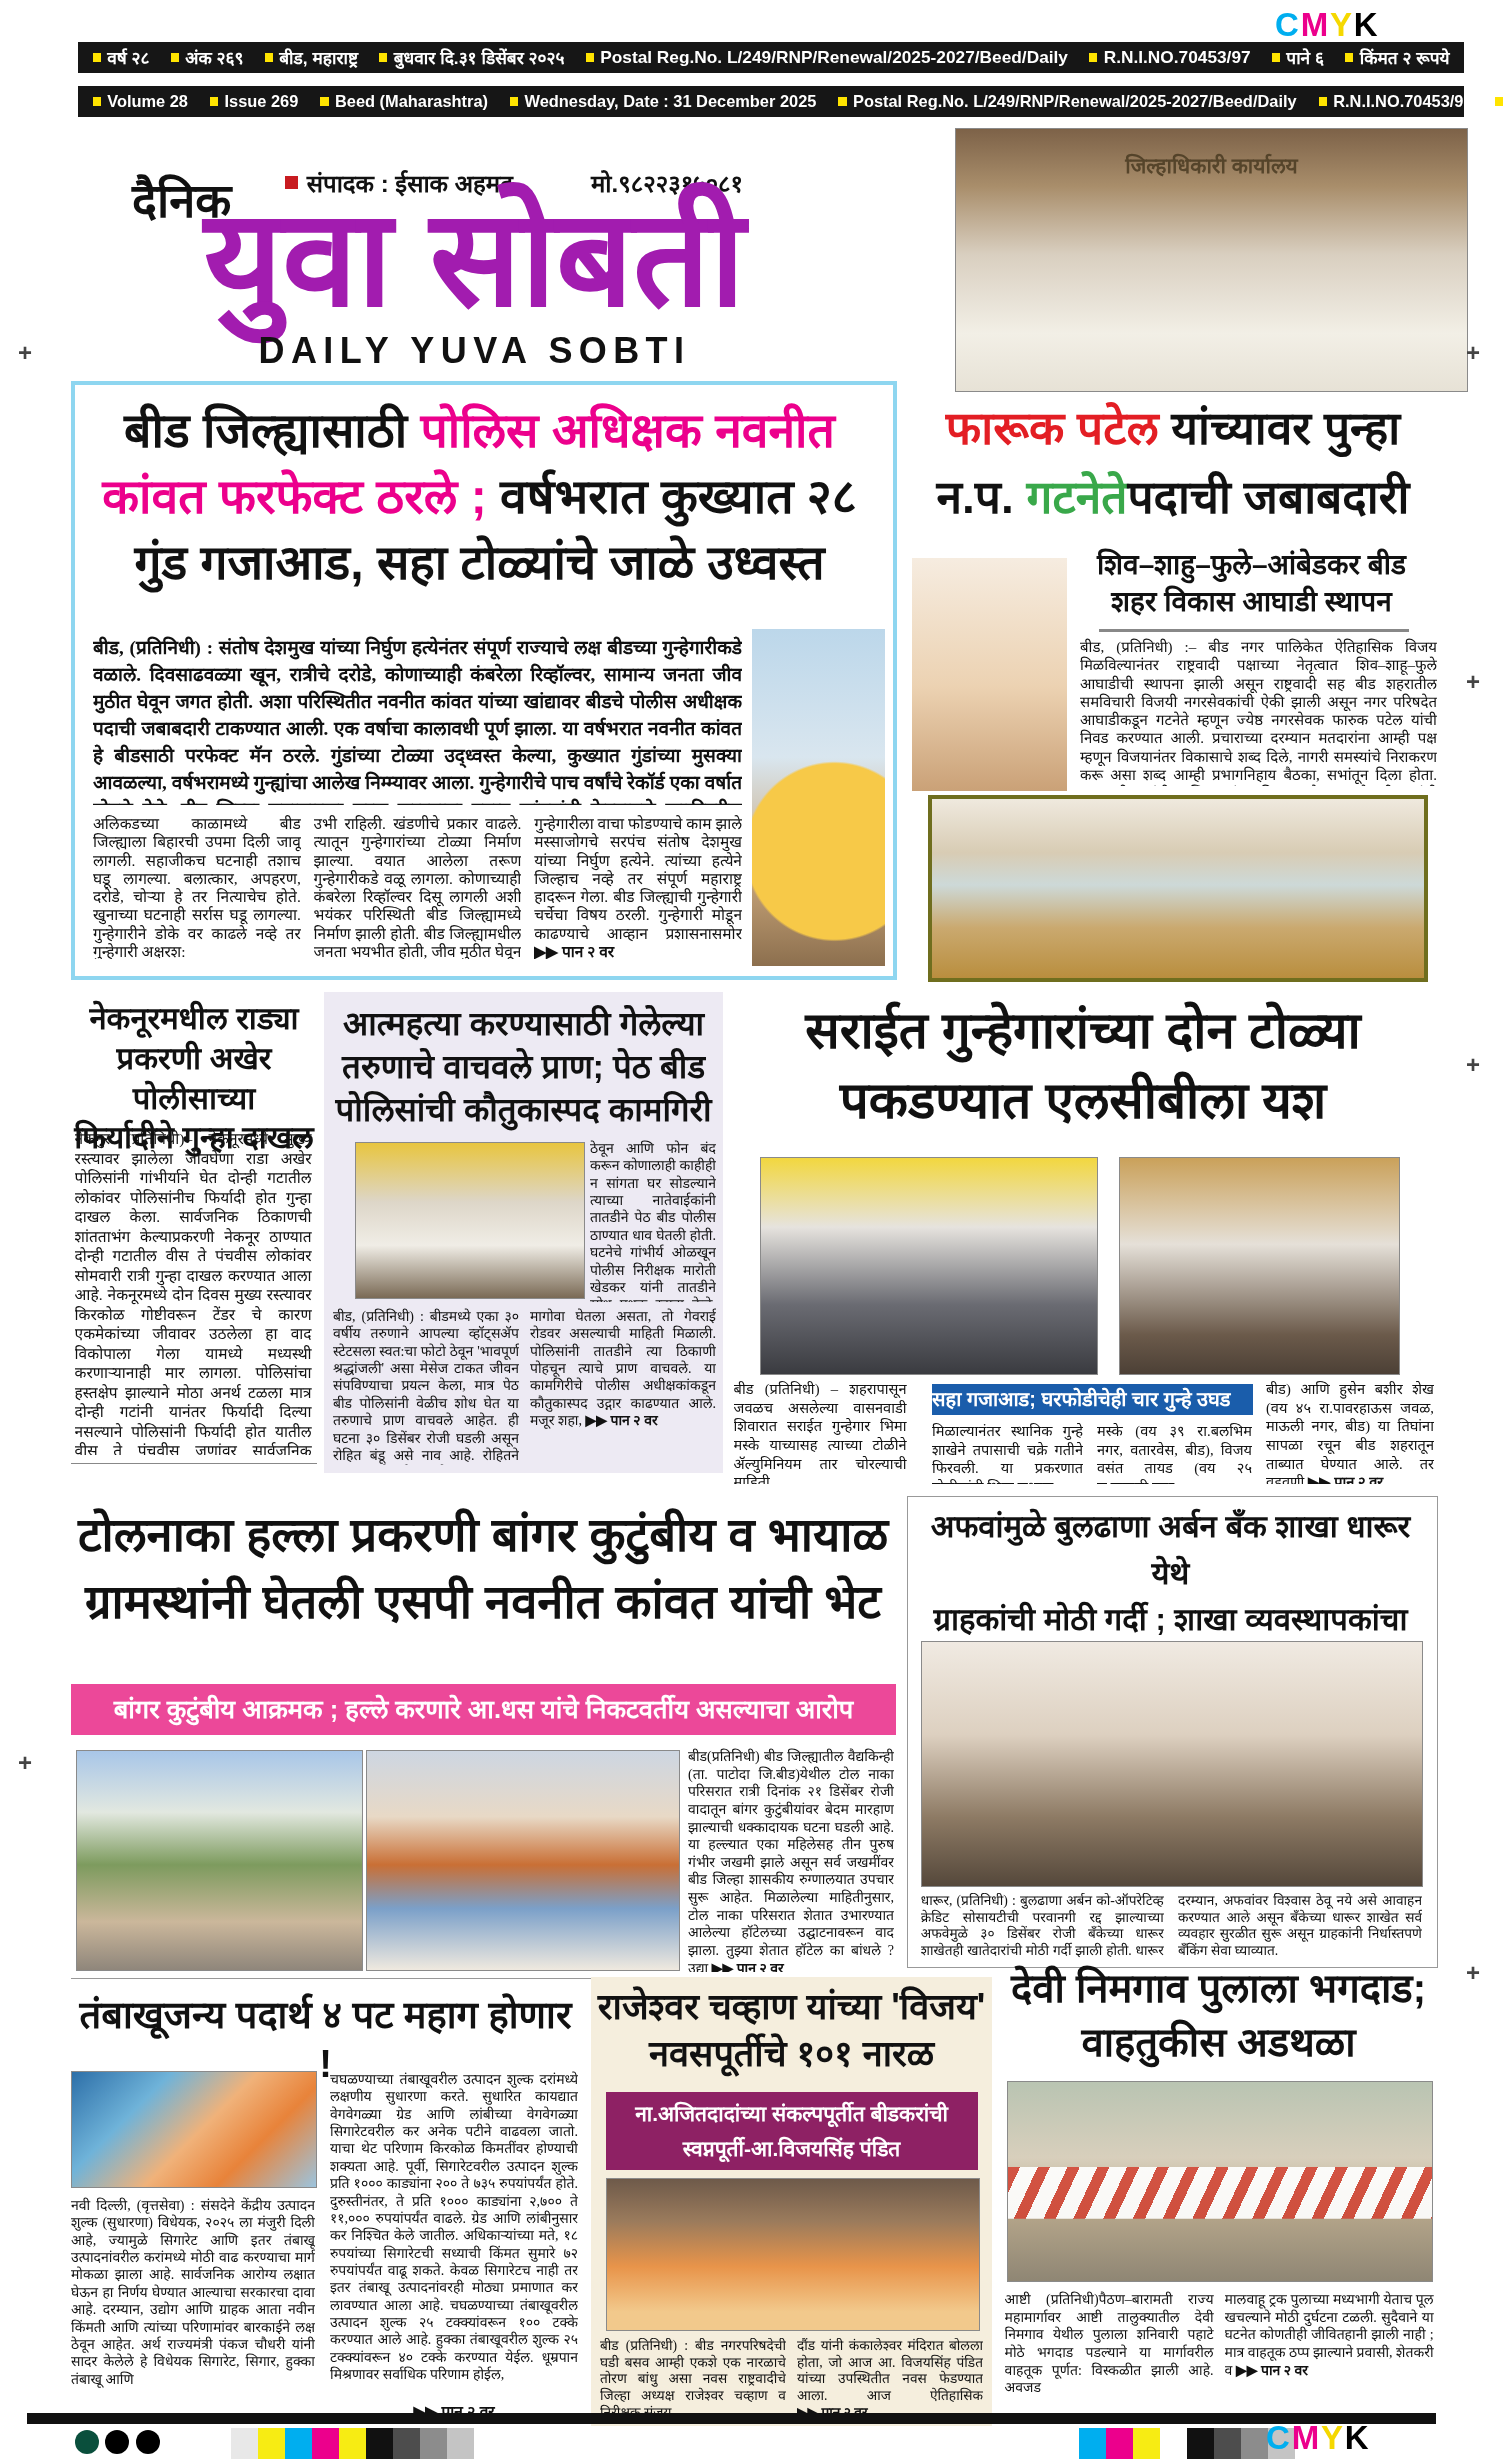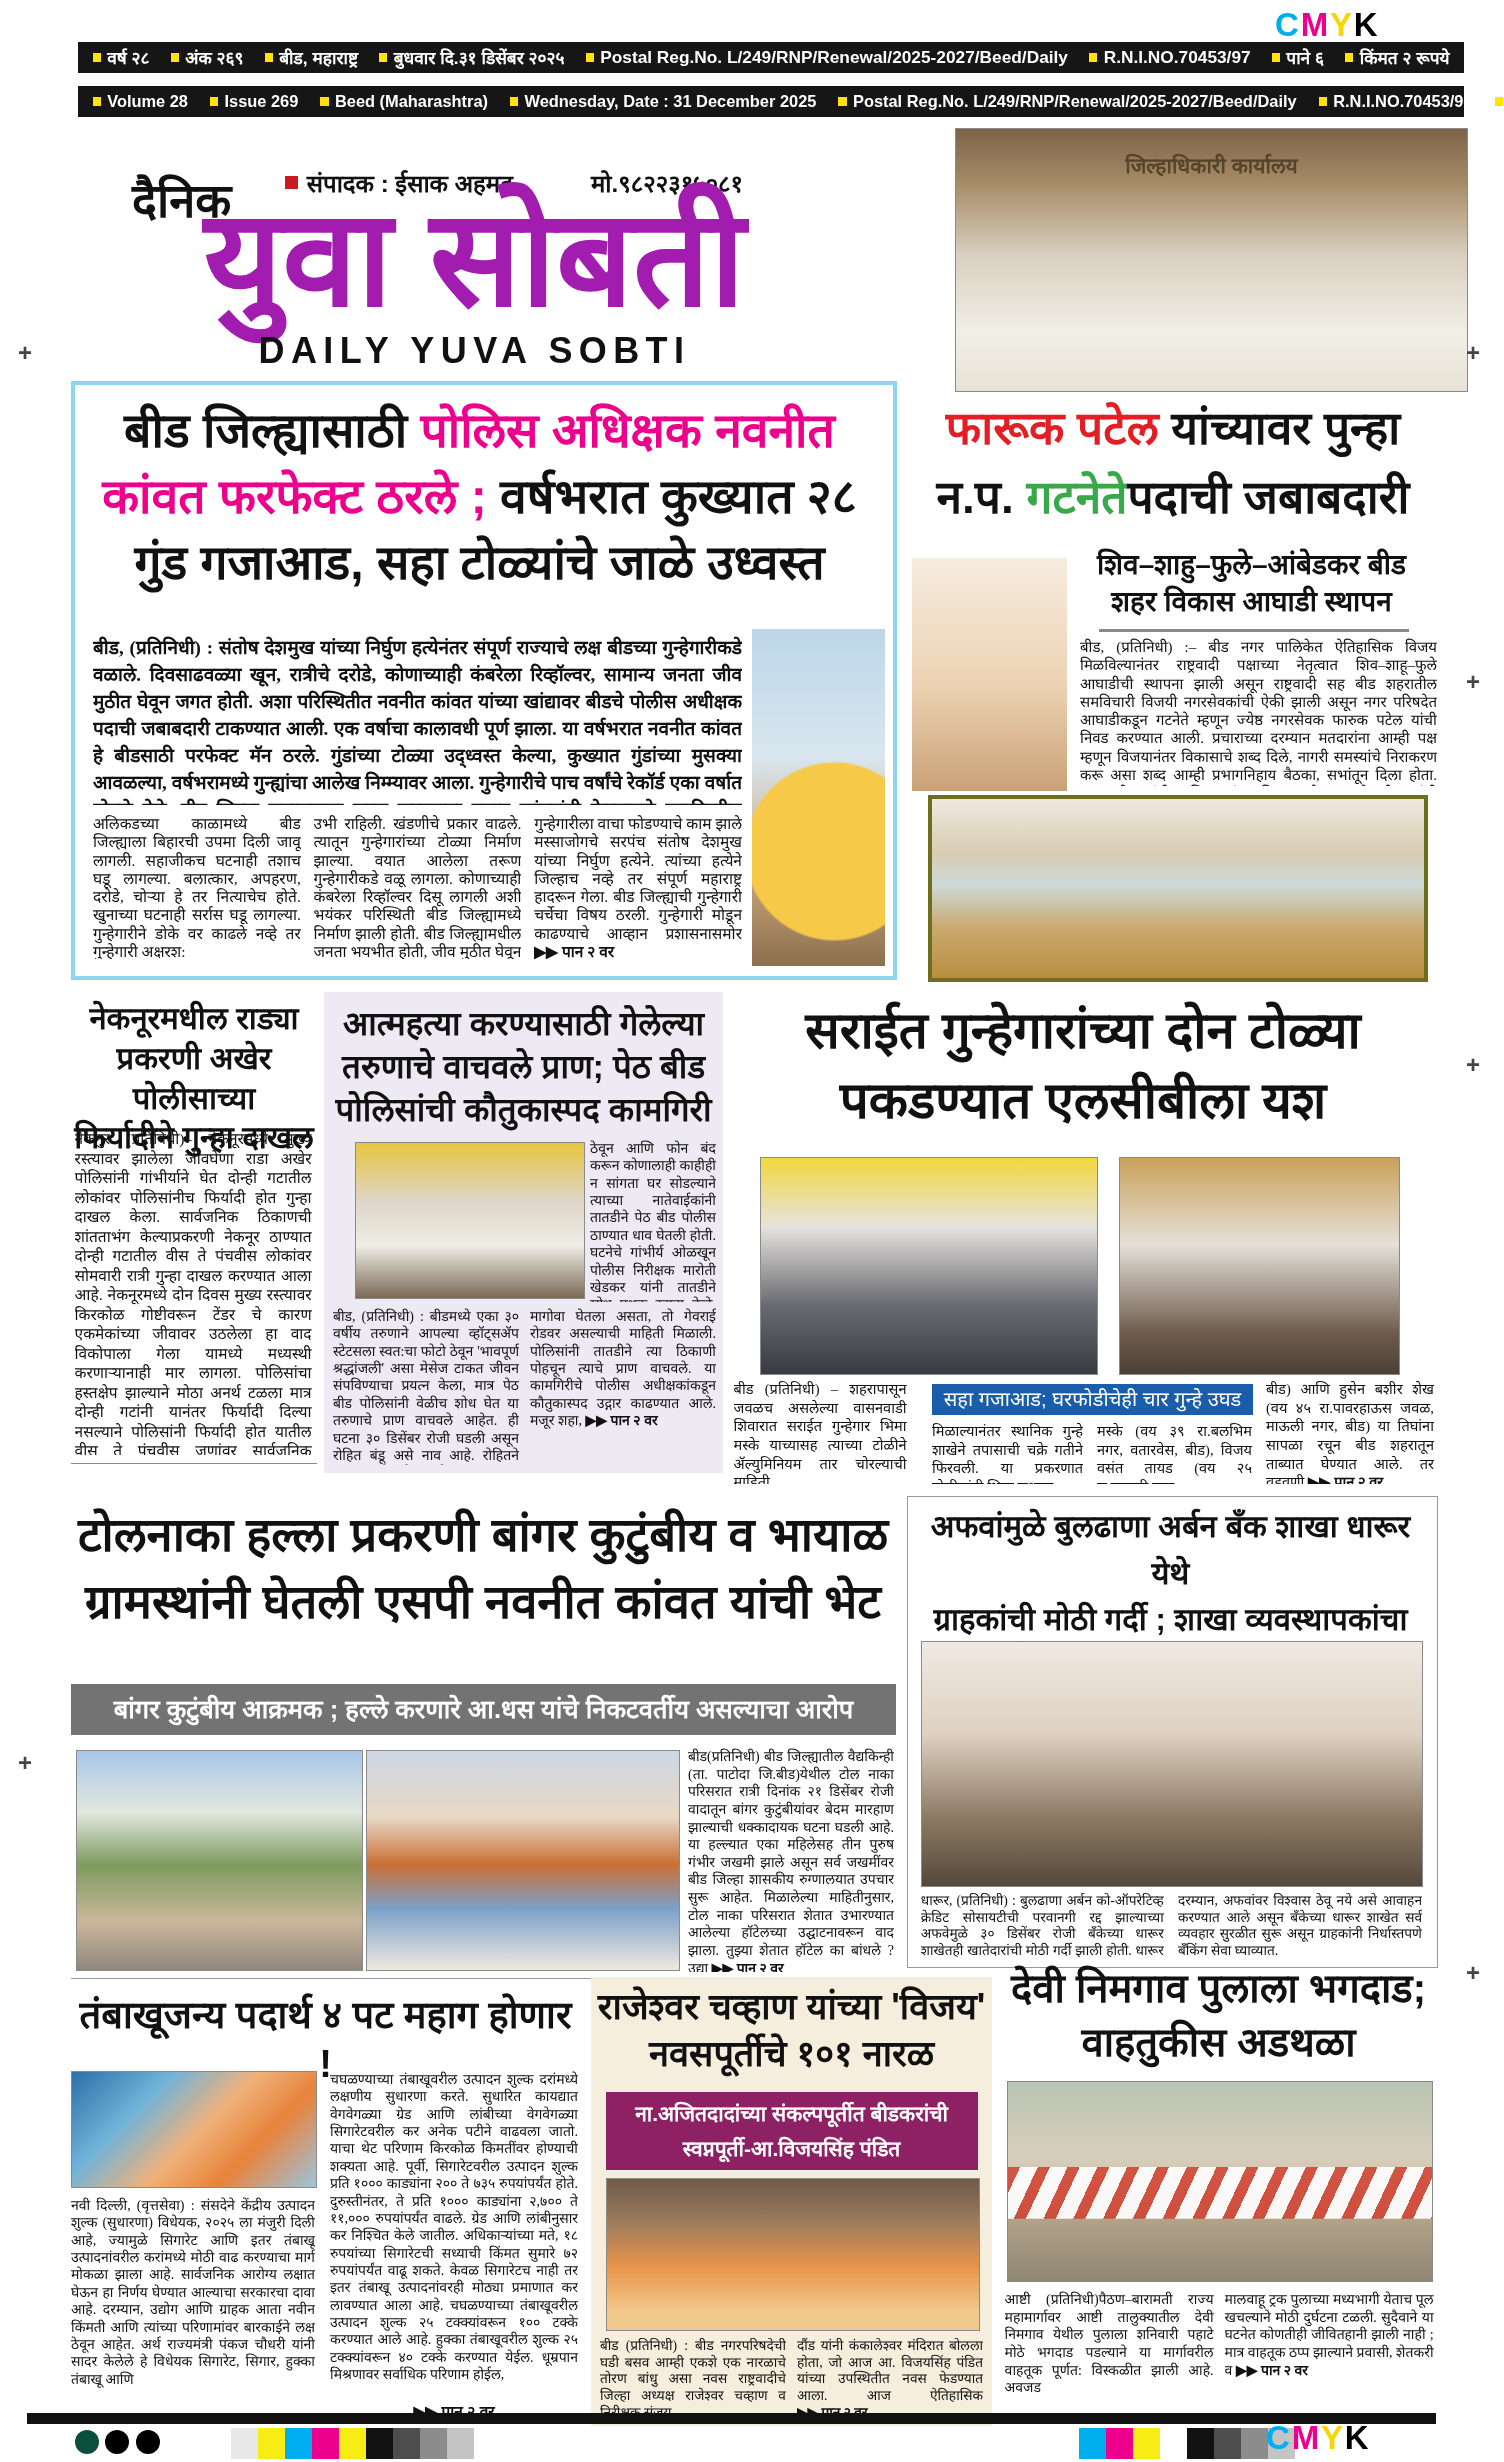--- a/index.html
+++ b/index.html
@@ -194,36 +194,36 @@
     </div>
   </div>
 
   <div class="abs" style="left:730px;top:990px;width:707px;height:497px;">
     <div class="abs hl" style="left:18px;top:5.5px;width:670px;font-size:51px;line-height:1.38;">
       <div>सराईत गुन्हेगारांच्या दोन टोळ्या</div>
       <div>पकडण्यात एलसीबीला यश</div>
     </div>
     <div class="abs photo ph-lcb1 ph-border" style="left:30px;top:167px;width:336px;height:216px;"></div>
     <div class="abs photo ph-lcb2 ph-border" style="left:389px;top:167px;width:279px;height:216px;"></div>
-    <div class="abs" style="left:202px;top:394px;width:321px;height:31px;background:#1a5dab;color:#fff;font-weight:normal;
-         font-size:20px;text-align:center;line-height:31px;">सहा गजाआड; घरफोडीचेही चार गुन्हे उघड</div>
+    <div class="abs" style="left:202px;top:394px;width:321px;height:31px;background:#1a5dab;color:#fff;font-weight:bold;
+         font-size:20px;line-height:31px;">सहा गजाआड; घरफोडीचेही चार गुन्हे उघड</div>
     <div class="abs body" style="left:3.6px;top:390px;width:173px;height:104px;font-size:14.6px;line-height:1.28;">बीड (प्रतिनिधी) – शहरापासून जवळच असलेल्या वासनवाडी शिवारात सराईत गुन्हेगार भिमा मस्के याच्यासह त्याच्या टोळीने ॲल्युमिनियम तार चोरल्याची माहिती</div>
     <div class="abs body" style="left:202px;top:432px;width:151px;height:62px;font-size:14.6px;line-height:1.28;">मिळाल्यानंतर स्थानिक गुन्हे शाखेने तपासाची चक्रे गतीने फिरवली. या प्रकरणात पोलीसांनी भिमा लक्ष्मण</div>
     <div class="abs body" style="left:367px;top:432px;width:155px;height:62px;font-size:14.6px;line-height:1.28;">मस्के (वय ३९ रा.बलभिम नगर, वतारवेस, बीड), विजय वसंत तायड (वय २५ रा.माऊली नगर,</div>
     <div class="abs body" style="left:536px;top:390px;width:168px;height:104px;font-size:14.6px;line-height:1.28;">
       <span>बीड) आणि हुसेन बशीर शेख (वय ४५ रा.पावरहाऊस जवळ, माऊली नगर, बीड) या तिघांना सापळा रचून बीड शहरातून ताब्यात घेण्यात आले. तर वडवणी</span> <span class="more">▶▶ पान २ वर</span>
     </div>
   </div>
 
   <div class="abs" style="left:71px;top:1500px;width:825px;height:478px;border-bottom:1.8px solid #999;">
     <div class="abs hl" style="left:5.5px;top:1.8px;width:813px;font-size:47px;line-height:1.42;">
       <div>टोलनाका हल्ला प्रकरणी बांगर कुटुंबीय व भायाळ</div>
       <div>ग्रामस्थांनी घेतली एसपी नवनीत कांवत यांची भेट</div>
     </div>
-    <div class="abs" style="left:0;top:184px;width:825px;height:51px;background:#737373;color:#fff;font-weight:bold;
+    <div class="abs" style="left:0;top:184px;width:825px;height:51px;background:#ec4899;color:#fff;font-weight:bold;
          font-size:25.5px;text-align:center;line-height:51px;">बांगर कुटुंबीय आक्रमक ; हल्ले करणारे आ.धस यांचे निकटवर्तीय असल्याचा आरोप</div>
     <div class="abs photo ph-toll1 ph-border" style="left:4.6px;top:250px;width:285px;height:219px;"></div>
     <div class="abs photo ph-toll2 ph-border" style="left:295px;top:250px;width:312px;height:219px;"></div>
     <div class="abs body" style="left:617px;top:248px;width:206px;height:224px;font-size:14px;line-height:1.26;">
       <span>बीड(प्रतिनिधी) बीड जिल्ह्यातील वैद्यकिन्ही (ता. पाटोदा जि.बीड)येथील टोल नाका परिसरात रात्री दिनांक २१ डिसेंबर रोजी वादातून बांगर कुटुंबीयांवर बेदम मारहाण झाल्याची धक्कादायक घटना घडली आहे. या हल्ल्यात एका महिलेसह तीन पुरुष गंभीर जखमी झाले असून सर्व जखमींवर बीड जिल्हा शासकीय रुग्णालयात उपचार सुरू आहेत. मिळालेल्या माहितीनुसार, टोल नाका परिसरात शेतात उभारण्यात आलेल्या हॉटेलच्या उद्घाटनावरून वाद झाला. तुझ्या शेतात हॉटेल का बांधले ? उद्या</span> <span class="more">▶▶ पान २ वर</span>
     </div>
   </div>
 
   <div class="abs" style="left:907px;top:1496px;width:529px;height:470px;border:1.8px solid #999;background:#fff;">
     <div class="abs hl" style="left:5.5px;top:7.3px;width:514px;font-size:31px;line-height:1.5;">

